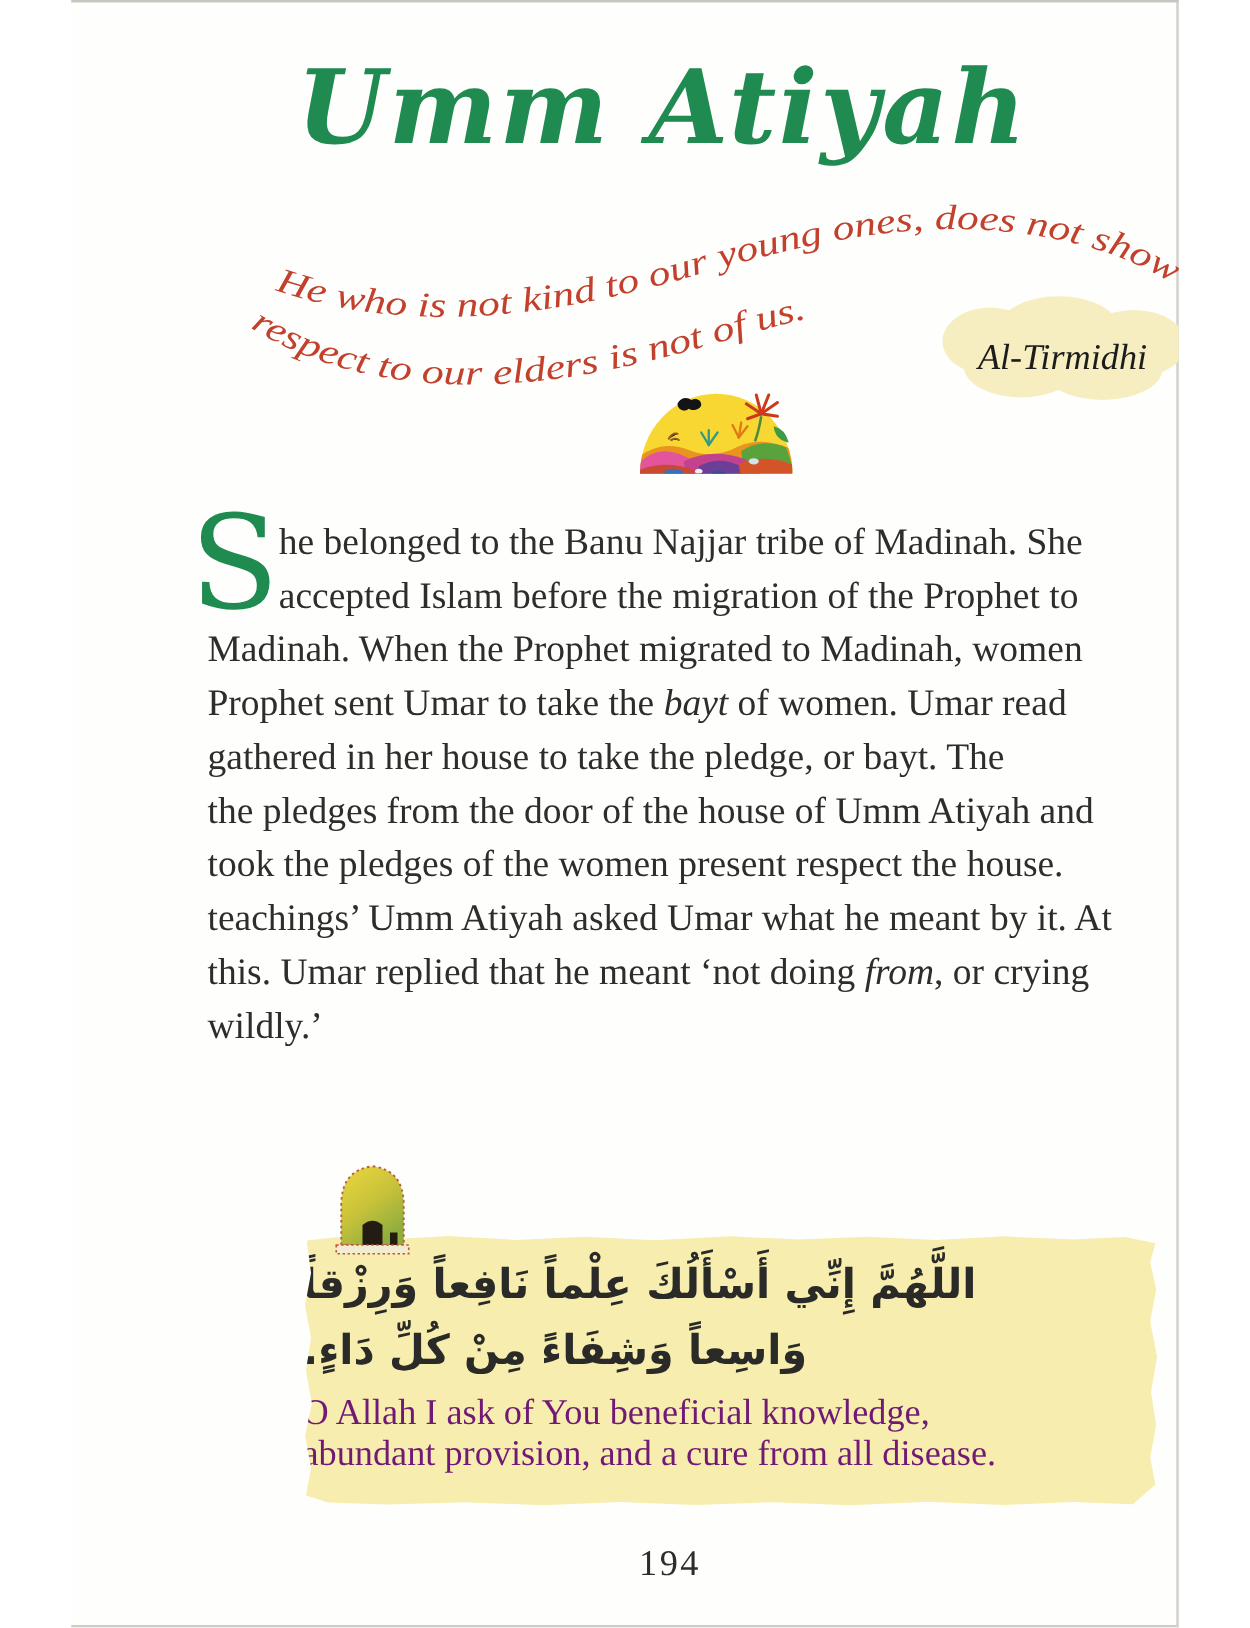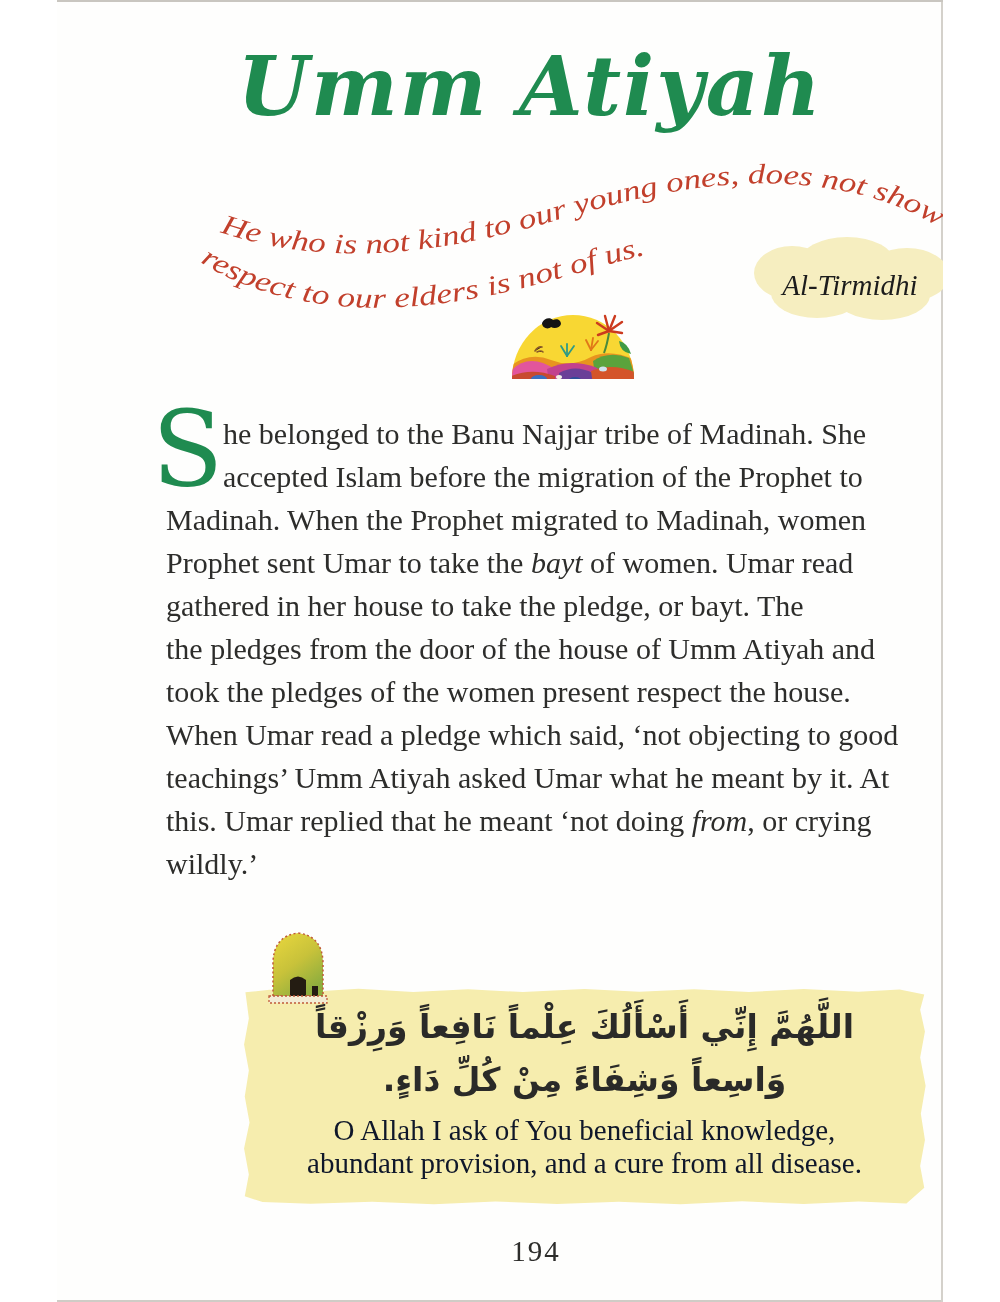--- a/index.html
+++ b/index.html
@@ -108,36 +108,36 @@
   
   .dua-box {
     position: absolute;
     left: 185px;
     top: 988px;
     width: 685px;
     height: 217px;
     background: #f6edae;
     box-sizing: border-box;
     padding-top: 12px;
-    text-align: center;
+    text-align: left;
     clip-path: polygon(0.5% 2%, 4% 0.8%, 10% 1.7%, 17% 0.4%, 25% 1.8%, 33% 0.6%, 41% 1.9%, 50% 0.5%, 58% 1.7%, 66% 0.6%, 74% 1.8%, 82% 0.5%, 90% 1.7%, 96% 0.7%, 99.6% 3%, 99% 10%, 99.7% 20%, 99% 32%, 99.8% 45%, 99.1% 58%, 99.7% 70%, 99% 82%, 99.6% 92%, 97% 99.3%, 90% 98.4%, 82% 99.5%, 73% 98.3%, 64% 99.6%, 55% 98.5%, 46% 99.5%, 37% 98.4%, 28% 99.6%, 19% 98.5%, 10% 99.4%, 3% 98.6%, 0.4% 96%, 1% 86%, 0.3% 74%, 1.1% 62%, 0.4% 50%, 1% 38%, 0.3% 26%, 1% 14%);
   }
   .arabic-line {
     direction: rtl;
     font-family: "DejaVu Sans", sans-serif;
     font-weight: bold;
     font-size: 33px;
     line-height: 53px;
     color: #2a2a28;
   }
   .translation {
     margin-top: 8px;
     font-size: 29px;
     line-height: 33px;
-    color: #0f172a;
+    color: #701a75;
   }
 
   
   .mosque-svg {
     position: absolute;
     left: 208px;
     top: 928px;
     width: 66px;
     height: 80px;
     z-index: 2;
@@ -245,21 +245,20 @@
   <div class="body-block">
     <span class="drop-cap">S</span>
     <div class="body-lines">
         <div class="body-line"><span>he belonged to the Banu Najjar tribe of Madinah. She</span></div>
         <div class="body-line"><span>accepted Islam before the migration of the Prophet to</span></div>
         <div class="body-line"><span>Madinah. When the Prophet migrated to Madinah, women</span></div>
         <div class="body-line"><span>Prophet sent Umar to take the </span><em>bayt</em><span> of women. Umar read</span></div>
         <div class="body-line"><span>gathered in her house to take the pledge, or bayt. The</span></div>
         <div class="body-line"><span>the pledges from the door of the house of Umm Atiyah and</span></div>
         <div class="body-line"><span>took the pledges of the women present respect the house.</span></div>
-        <div class="body-line"><span>When Umar read a pledge which said, ‘not objecting to good</span></div>
         <div class="body-line"><span>teachings’ Umm Atiyah asked Umar what he meant by it. At</span></div>
         <div class="body-line"><span>this. Umar replied that he meant ‘not doing </span><em>from</em><span>, or crying</span></div>
         <div class="body-line"><span>wildly.’</span></div>
       </div>
   </div>
 
   <svg class="mosque-svg" viewBox="0 0 66 80">
     <defs>
       <linearGradient id="mg" x1="0" y1="0" x2="0.6" y2="1">
         <stop offset="0" stop-color="#ead83e"></stop>

